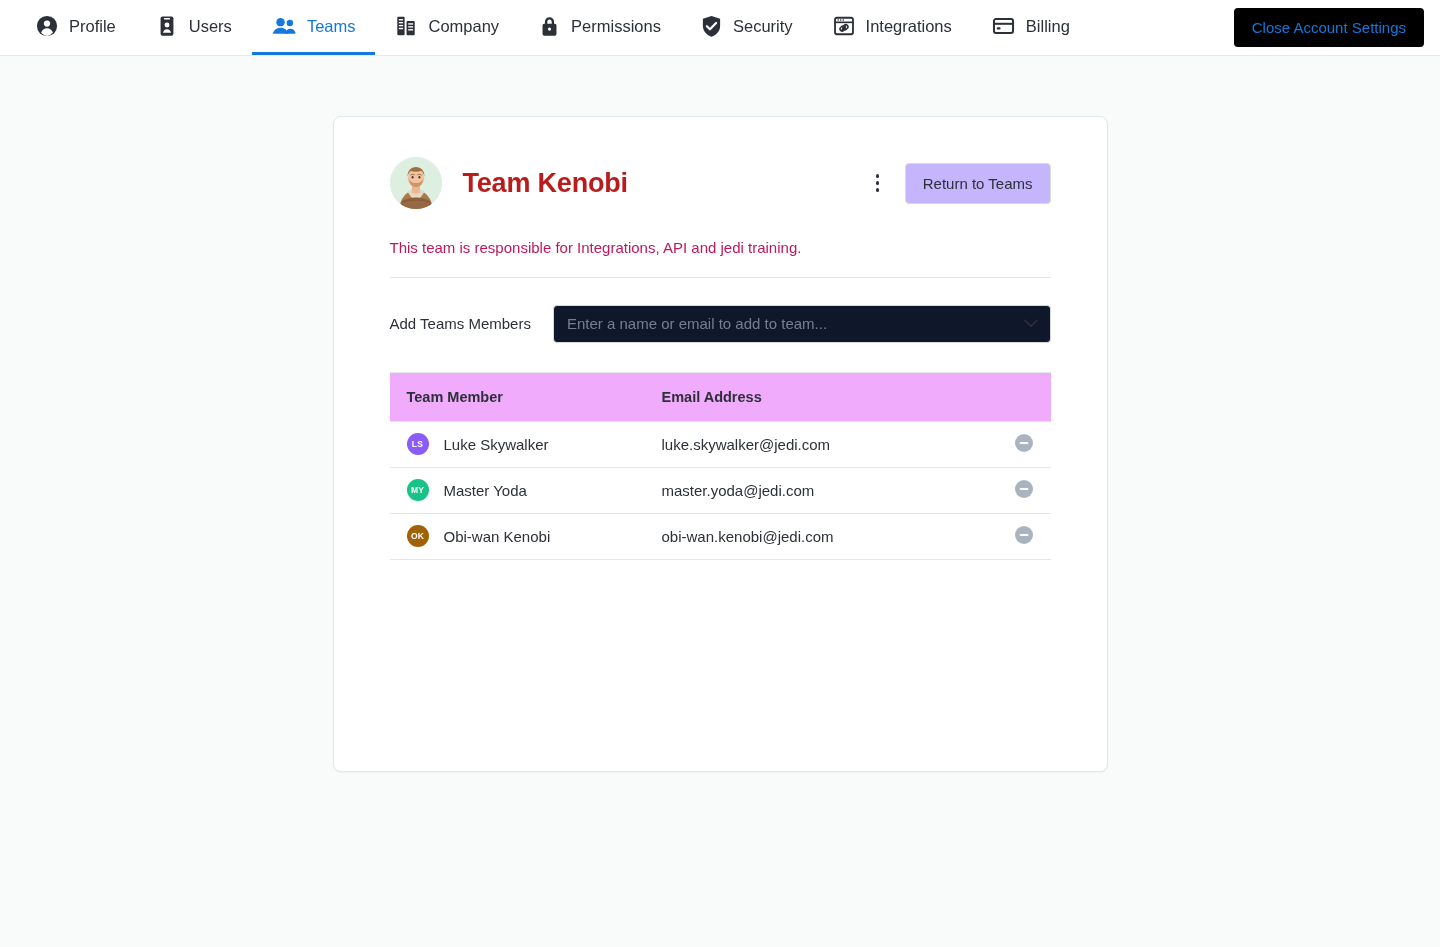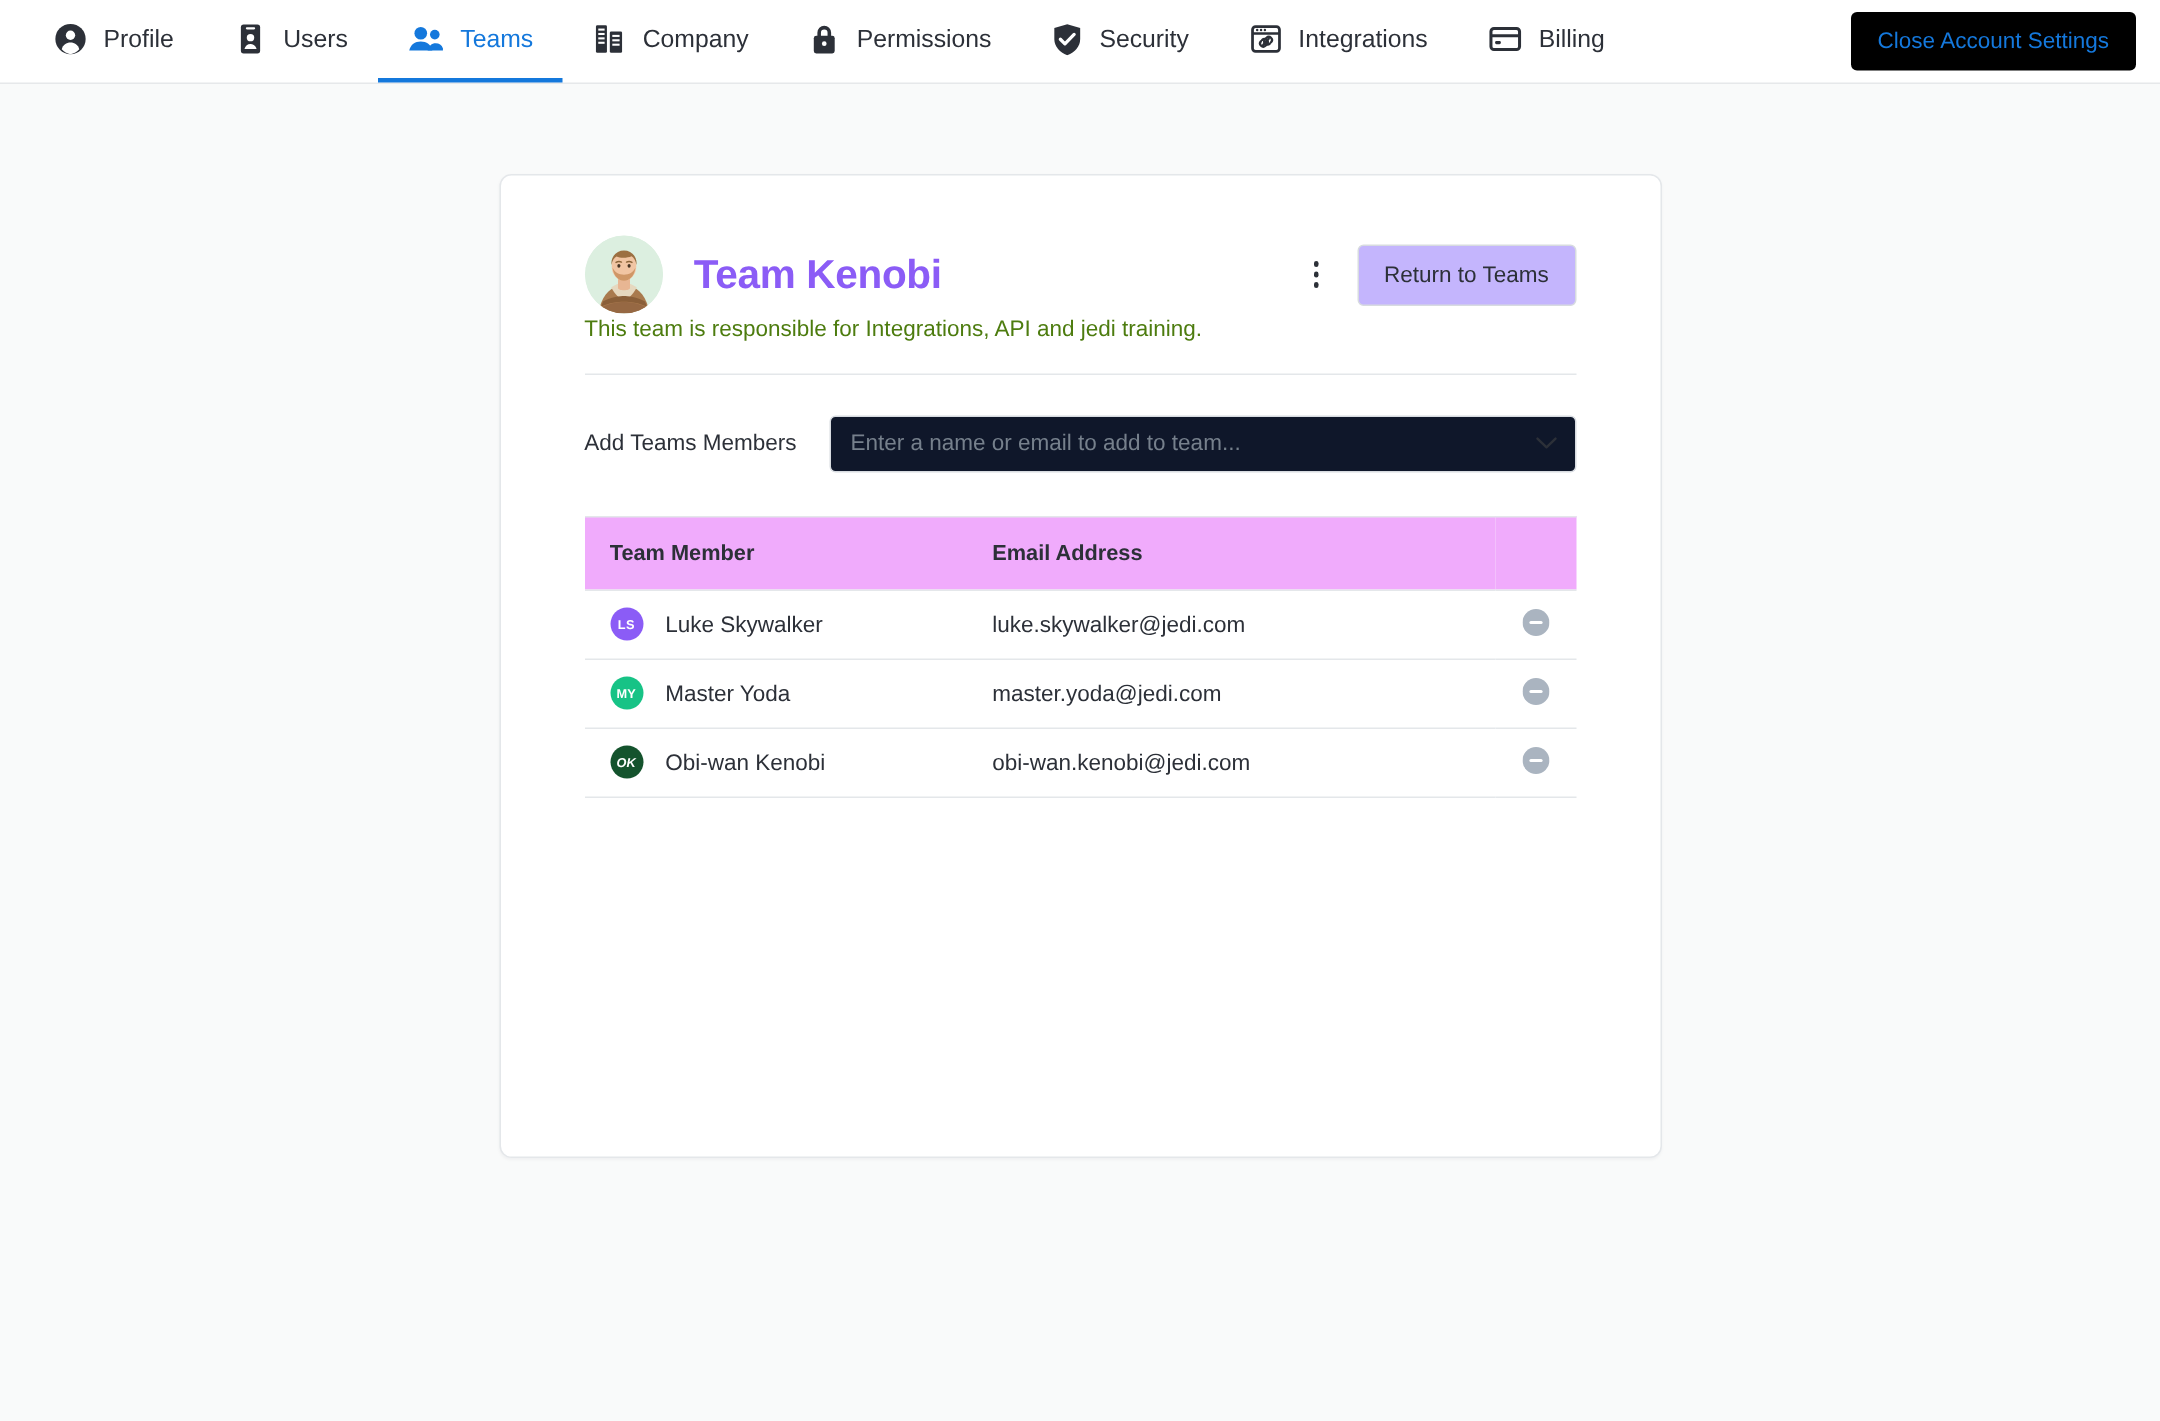--- a/index.html
+++ b/index.html
@@ -101,21 +101,21 @@
     background: #dcefe0;
     flex: 0 0 auto;
     overflow: hidden;
     position: relative;
   }
   .avatar-photo svg { display: block; width: 52px; height: 52px; }
 
   .team-title {
     font-size: 27px;
     font-weight: bold;
-    color: #8b5cf6;
+    color: #b91c1c;
     margin-left: 21px;
     letter-spacing: -0.2px;
     white-space: nowrap;
   }
 
   .head-spacer { flex: 1 1 auto; }
 
   .kebab-btn {
     width: 26px;
     height: 34px;
@@ -144,22 +144,23 @@
     border-radius: 4px;
     color: #2c3038;
     font-family: inherit;
     font-size: 15px;
     padding: 11px 17px;
     cursor: pointer;
     white-space: nowrap;
   }
 
   .team-desc {
-    font-size: 15px;
-    color: #4d7c0f;
+    margin-top: 28px;
+    font-size: 15px;
+    color: #be185d;
     line-height: 1.45;
   }
 
   .divider {
     height: 1px;
     background: #e4e7ea;
     margin-top: 18px;
   }
 
   
@@ -463,21 +464,21 @@
             <td class="remove-cell"><button class="remove-btn">
                 <svg width="18" height="18" viewBox="0 0 18 18">
                   <circle cx="9" cy="9" r="9" fill="#aab4c0"></circle>
                   <rect x="4.6" y="8" width="8.8" height="2" rx="1" fill="#fff"></rect>
                 </svg>
               </button></td>
           </tr>
           <tr>
             <td>
               <div class="member-cell">
-                <span class="initials" style="background: #14532d; font-style: italic;">OK</span>
+                <span class="initials" style="background: #a16207;">OK</span>
                 <span class="member-name">Obi-wan Kenobi</span>
               </div>
             </td>
             <td>obi-wan.kenobi@jedi.com</td>
             <td class="remove-cell"><button class="remove-btn">
                 <svg width="18" height="18" viewBox="0 0 18 18">
                   <circle cx="9" cy="9" r="9" fill="#aab4c0"></circle>
                   <rect x="4.6" y="8" width="8.8" height="2" rx="1" fill="#fff"></rect>
                 </svg>
               </button></td>

